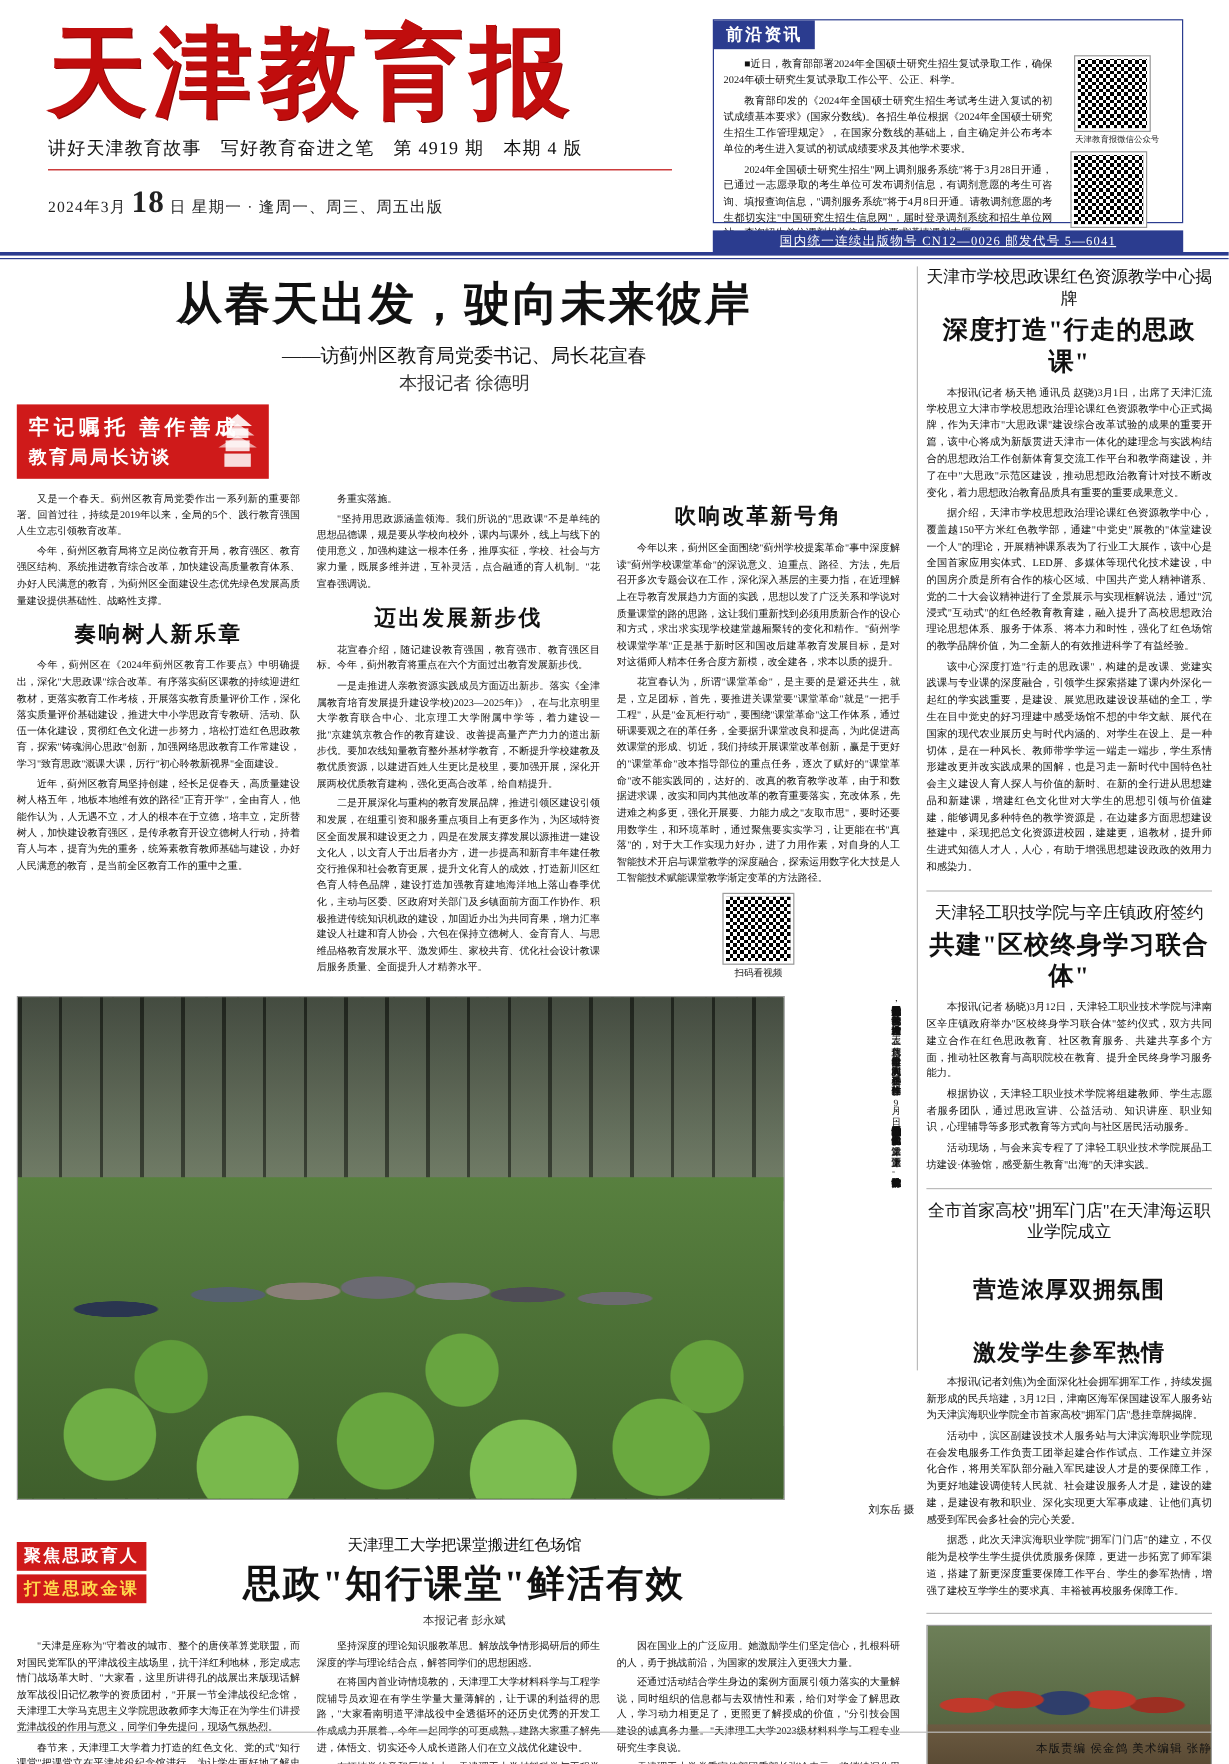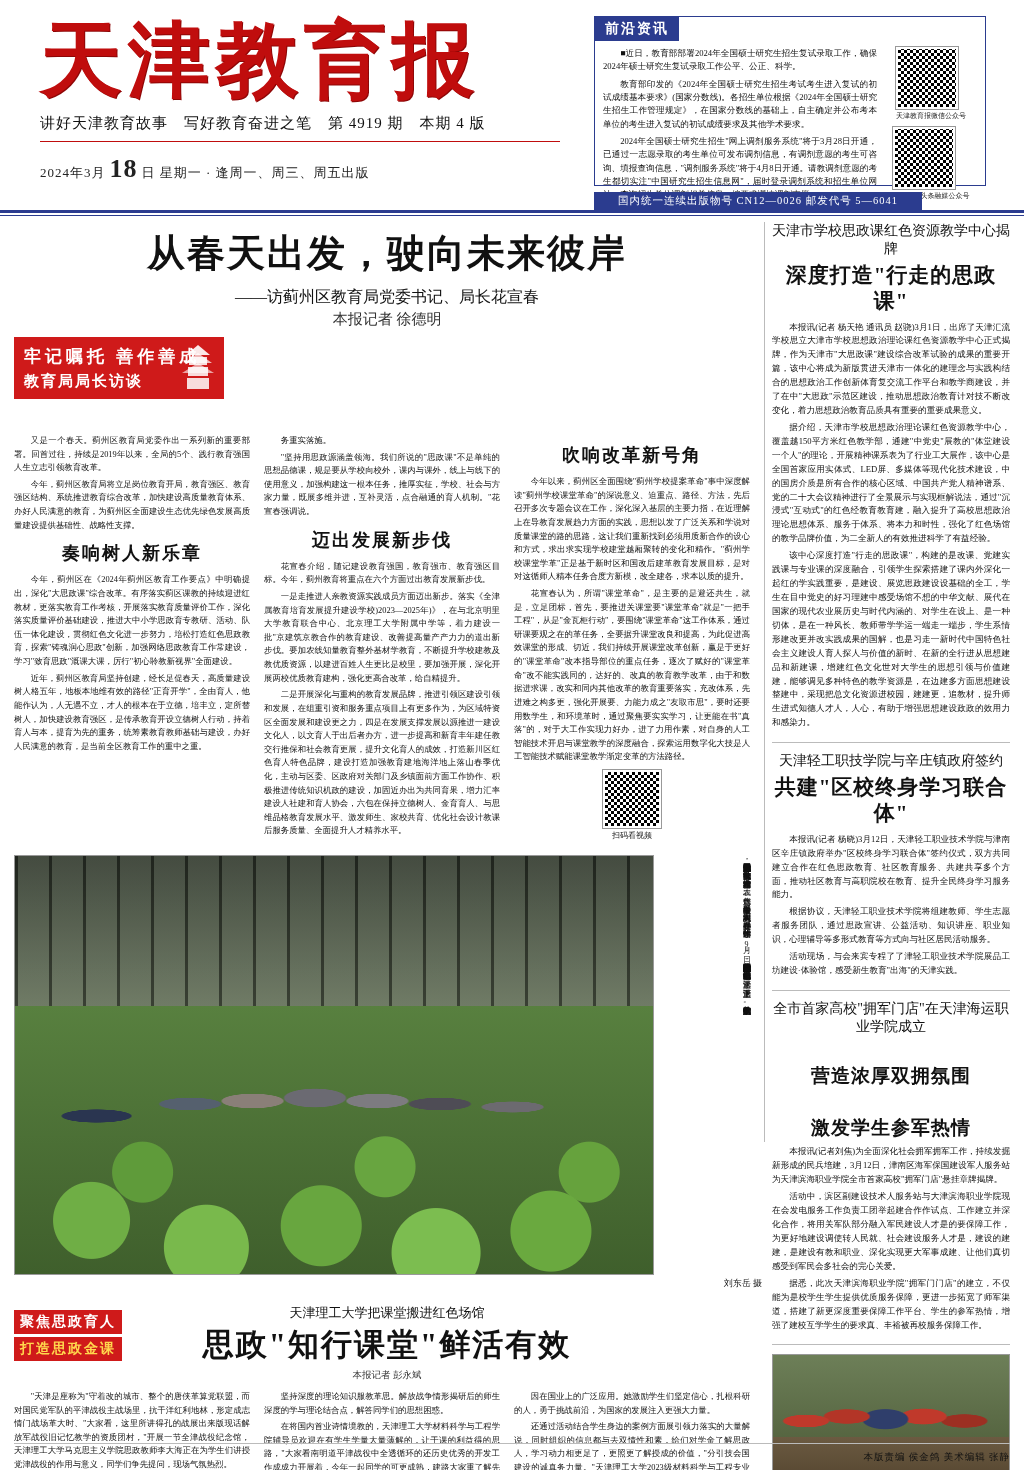--- a/index.html
+++ b/index.html
@@ -50,23 +50,23 @@
   .qr-item { text-align:center; }
   .qr-box {
     width:62px; height:62px; background:
       repeating-linear-gradient(0deg,#000 0 3px,#fff 3px 6px),
       repeating-linear-gradient(90deg,#000 0 3px,#fff 3px 6px);
     background-blend-mode:difference; border:2px solid #fff; outline:1px solid #999;
   }
   .qr-cap { font-size:7px; color:#222; margin-top:2px; letter-spacing:0; }
 
   .issn-bar {
-    position:absolute; left:594px; top:192px; width:328px;
+    position:absolute; left:594px; top:192px; width:392px;
     background:#2b3c8f; color:#fff; font-size:10.5px; letter-spacing:1px;
-    padding:2px 8px; text-align:center;
+    padding:2px 8px; text-align:center;text-decoration:underline;
   }
 
   .master-rule { position:absolute; left:0; top:210px; width:1024px; height:3px; background:#2b3c8f; }
   .master-rule2 { position:absolute; left:0; top:215px; width:1024px; height:1px; background:#2b3c8f; }
 
   
   .body-wrap { position:absolute; left:0; top:222px; width:1024px; }
   .col-left { position:absolute; left:14px; top:0; width:746px; }
   .col-right { position:absolute; left:772px; top:0; width:238px; }
   .vrule { position:absolute; left:764px; top:0; width:1px; height:920px; background:#bbb; }
@@ -86,21 +86,21 @@
     display:flex; flex-direction:column; justify-content:center; padding-left:10px;
   }
   .badge-red .l1 { font-size:17px; font-weight:700; letter-spacing:4px; }
   .badge-red .l2 { font-size:15px; font-weight:700; letter-spacing:2px; margin-top:4px; }
   .badge-red .pagoda {
     position:absolute; right:8px; top:6px; width:36px; height:48px;
   }
 
   
   .tri { display:flex; gap:14px; margin-top:10px; }
-  .tri .c { width:236px; font-size:8.4px; line-height:1.62; text-align:justify; color:#111;margin-top:25px; }
+  .tri .c { width:236px; font-size:8.4px; line-height:1.62; text-align:justify; color:#111; }
   .tri p { margin:0 0 3px 0; text-indent:2em; }
   .sec-h {
     text-align:center; font-size:18px; font-weight:700; letter-spacing:2px;
     margin:7px 0 5px 0; color:#111;
   }
   .qr-inline { text-align:center; margin:6px 0 2px; }
   .qr-inline .qr-box { width:58px; height:58px; margin:0 auto; }
   .qr-inline .qr-cap { font-size:8px; }
 
   

